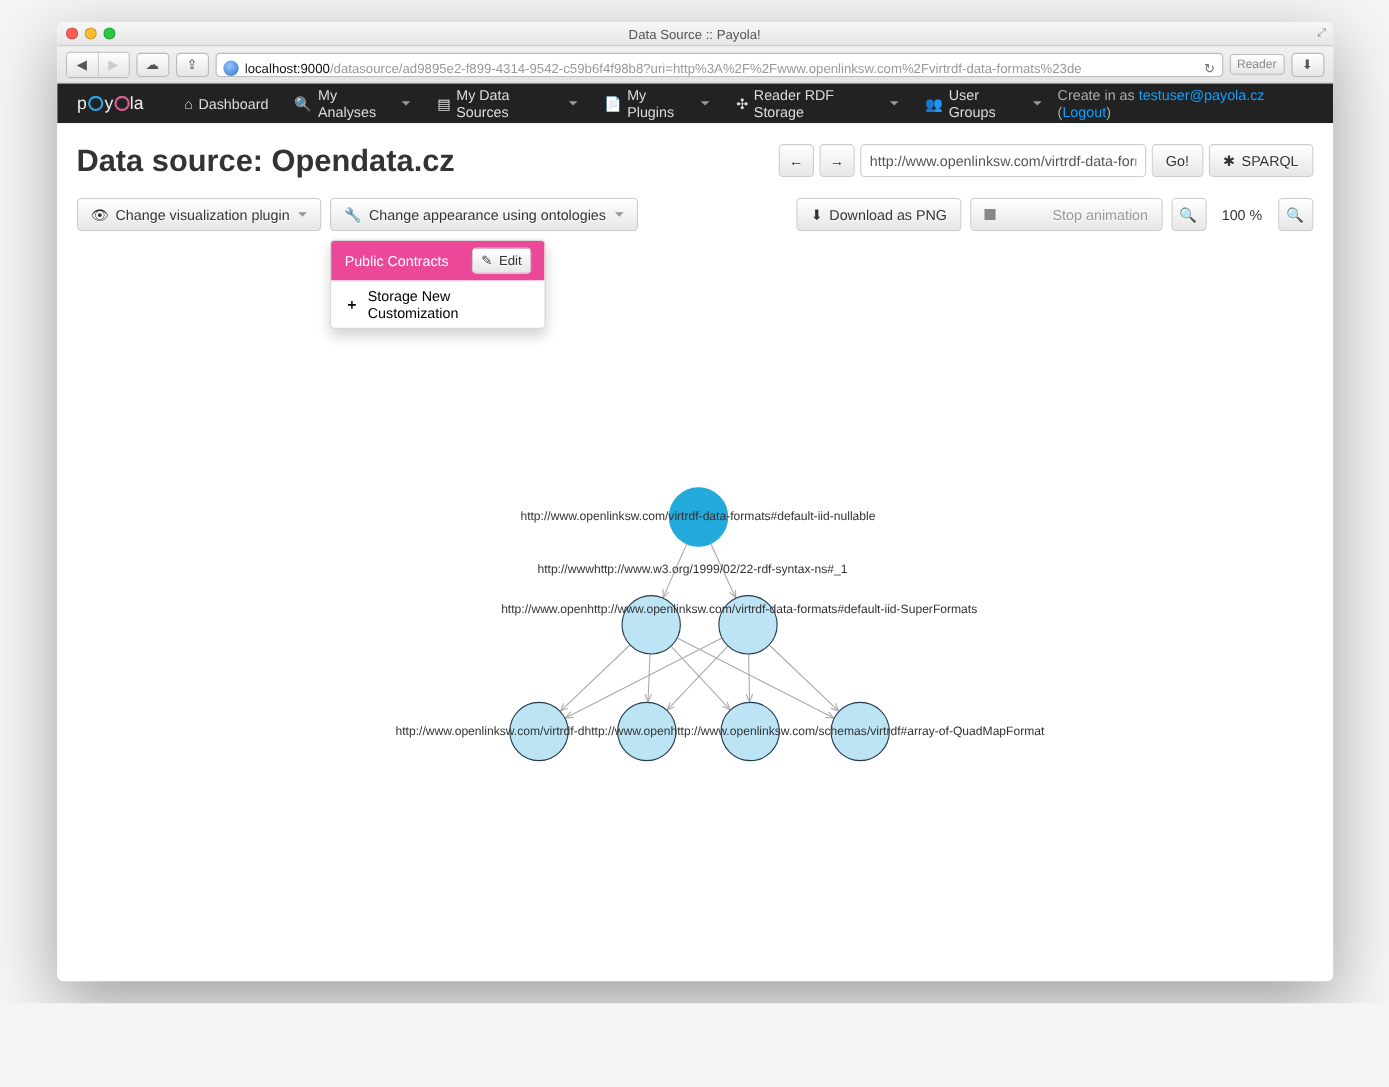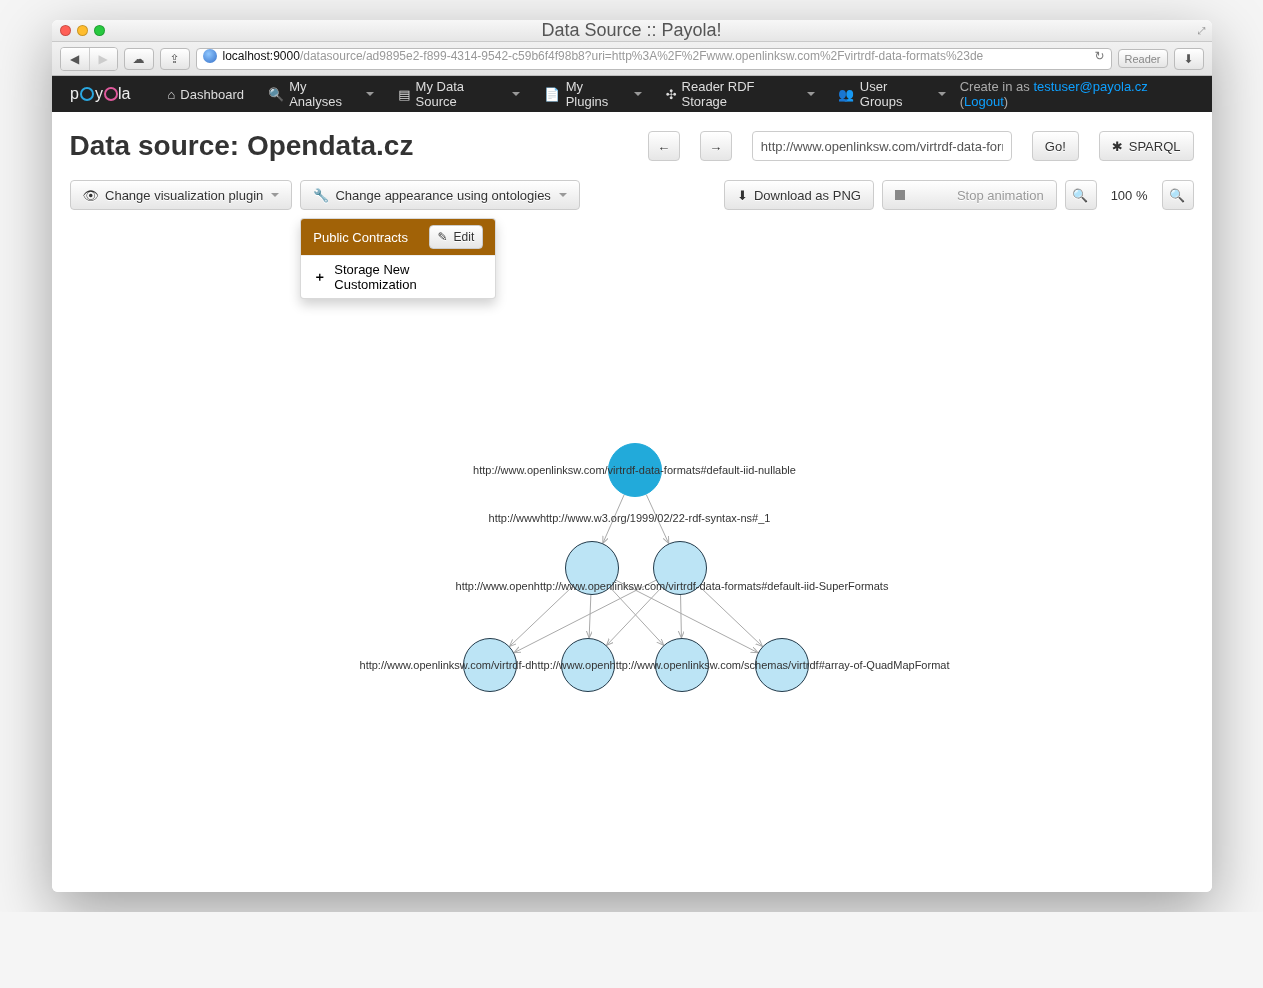--- a/index.html
+++ b/index.html
@@ -11,65 +11,65 @@
       overflow: hidden;
     }
     
     .title-bar {
       height: 22px; display: flex; align-items: center; background: linear-gradient(#f7f7f7,#e6e6e6);
       border-bottom: 1px solid #c9c9c9; position: relative; padding: 0 8px;
     }
     .traffic { display: flex; gap: 6px; }
     .dot { width: 11px; height: 11px; border-radius: 50%; border: 0.5px solid rgba(0,0,0,0.2); }
     .dot.red { background: #ff5f56; } .dot.yellow { background: #ffbd2e; } .dot.green { background: #27c93f; }
-    .title-text { position: absolute; left:0; right:0; text-align:center; font-size:18px; color:#555; }
+    .title-text { position: absolute; left:0; right:0; text-align:center; font-size:12px; color:#555; }
     .maximize-corner { position:absolute; right:6px; top:5px; color:#888; font-size:10px; }
 
     .browser-toolbar {
       height: 34px; background: linear-gradient(#f1f1f1,#e3e3e3); border-bottom:1px solid #bdbdbd;
       display:flex; align-items:center; gap:6px; padding: 0 8px;
     }
     .nav-group { display:flex; border:1px solid #bbb; border-radius:4px; overflow:hidden; }
     .nav-btn { width:28px; height:22px; display:flex;align-items:center;justify-content:center; background:linear-gradient(#fff,#e5e5e5); font-size:12px;color:#555; }
     .nav-btn + .nav-btn { border-left:1px solid #ccc; }
     .tb-btn { width:30px; height:22px; border:1px solid #bbb; border-radius:4px; background:linear-gradient(#fff,#e5e5e5); display:flex;align-items:center;justify-content:center; font-size:12px;color:#555; }
-    .addr { flex:1; height:22px; border:1px solid #bbb; border-radius:4px; background:#fff; display:flex; align-items:flex-start; padding:0 6px; gap:6px; }
+    .addr { flex:1; height:22px; border:1px solid #bbb; border-radius:4px; background:#fff; display:flex; align-items:flex-end; padding:0 6px; gap:6px; }
     .addr .globe { width:14px;height:14px;border-radius:50%;background:radial-gradient(circle at 40% 35%,#8fc7ff,#3570c8);flex-shrink:0; }
     .addr .url-text { flex:1; font-size:12px; color:#333; white-space:nowrap; overflow:hidden; text-overflow:ellipsis; }
     .addr .url-text .host { color:#111; } .addr .url-text .rest { color:#999; }
     .addr .reload { font-size:12px;color:#777; }
     .reader-btn { width:50px; height:19px; border:1px solid #bbb; border-radius:4px; background:linear-gradient(#fff,#e5e5e5); color:#888; font-size:11px; display:flex;align-items:center;justify-content:center;}
     
     
     .navbar { height:36px; background:#222; display:flex; align-items:center; padding:0 18px; gap:4px; }
     .brand { height:36px; display:flex; align-items:center; margin-right:14px; }
     .brand svg text { font-family: Arial, sans-serif; }
     .nav-item { color:#ddd; font-size:13px; padding: 6px 10px; display:flex; align-items:center; gap:5px; cursor:pointer; }
     .nav-right { margin-left:auto; font-size:13px; color:#aaa; }
     .nav-right a { color:#0ea0ff; text-decoration:none; }
     .caret-down { width:0;height:0;border-left:4px solid transparent;border-right:4px solid transparent;border-top:4px solid #999; display:inline-block; margin-left:2px;}
 
     
     .page { padding: 18px 18px 40px; background:#fff; min-height:780px; position:relative; }
-    .header-row { display:flex; align-items:center; gap:20px; margin-bottom:18px; }
+    .header-row { display:flex; align-items:center; gap:5px; margin-bottom:18px; }
     .page-title { font-size:28px; font-weight:bold; color:#333; flex:1; }
 
     .btn { display:inline-flex; align-items:center; gap:6px; height:30px; padding:0 12px; font-size:13px;
       background:linear-gradient(#fff,#e6e6e6); border:1px solid #ccc; border-radius:4px; color:#333; cursor:pointer; white-space:nowrap;text-shadow:0 1px 0 #fff;}
     .btn.small { height:24px; padding:0 8px; font-size:12px; }
     .btn.icon-only { width:32px; padding:0; justify-content:center;}
     .input-text { height:30px; border:1px solid #ccc; border-radius:4px; padding:0 8px; font-size:13px; color:#555; width:260px;}
     .toolbar2 { display:flex; align-items:center; gap:8px; }
     .spacer { flex:1; }
     .zoom-label{ font-size:13px; color:#333; padding:0 6px; }
     
     .dropdown-panel { position:absolute; top:38px; left:0; width:196px; background:#fff; border:1px solid rgba(0,0,0,0.15);
       border-radius:4px; box-shadow:0 6px 12px rgba(0,0,0,0.18); z-index:10; overflow:hidden; }
     .dd-item { padding:6px 12px; font-size:13px; display:flex; align-items:center; gap:8px; cursor:pointer;}
-    .dd-item.active { background:#a16207; color:#fff; }
+    .dd-item.active { background:#ec4899; color:#fff; }
     .dd-item.active .btn.small { background:linear-gradient(#fff,#e6e6e6); color:#333; margin-left:auto;}
     .dd-divider { height:1px; background:#eee; }
 
     .canvas { position:relative; height:520px; }
     .node { position:absolute; width:54px; height:54px; border-radius:50%; border:1.5px solid #233a4a; background:#bce4f5; transform:translate(-50%,-50%); z-index:2;}
     .node.highlight { background:#22aada; border-color:#22aada; }
     .nlabel { position:absolute; font-size:11px; color:#333; transform:translate(-50%,-50%); white-space:nowrap; z-index:3; pointer-events:none;}
     svg.edges { position:absolute; inset:0; width:100%; height:100%; z-index:1; }
     svg.edges line { stroke:#aaa; stroke-width:1; marker-end:url(#arrow); }
 
@@ -122,21 +122,21 @@
       <span>⌂</span>
       <span>Dashboard</span>
     </div>
     <div class="nav-item">
       <span>🔍</span>
       <span>My Analyses</span>
       <span class="caret-down"></span>
     </div>
     <div class="nav-item">
       <span>▤</span>
-      <span>My Data Source</span>
+      <span>My Data Sources</span>
       <span class="caret-down"></span>
     </div>
     <div class="nav-item">
       <span>📄</span>
       <span>My Plugins</span>
       <span class="caret-down"></span>
     </div>
     <div class="nav-item">
       <span>✣</span>
       <span>Reader RDF Storage</span>
@@ -232,17 +232,17 @@
           <div class="node highlight" style="left: 565px; top: 260px;"></div>
           <div class="node" style="left: 522px; top: 358px;"></div>
           <div class="node" style="left: 610px; top: 358px;"></div>
           <div class="node" style="left: 420px; top: 455px;"></div>
           <div class="node" style="left: 518px; top: 455px;"></div>
           <div class="node" style="left: 612px; top: 455px;"></div>
           <div class="node" style="left: 712px; top: 455px;"></div>
         </div>
       <div class="nlabel" style="left:565px;top:260px;">http://www.openlinksw.com/virtrdf-data-formats#default-iid-nullable</div>
       <div class="nlabel" style="left:560px;top:308px;">http://wwwhttp://www.w3.org/1999/02/22-rdf-syntax-ns#_1</div>
-      <div class="nlabel" style="left:580px;top:376px;padding-left:45px;">http://www.openhttp://www.openlinksw.com/virtrdf-data-formats#default-iid-SuperFormats</div>
+      <div class="nlabel" style="left:580px;top:344px;padding-left:45px;">http://www.openhttp://www.openlinksw.com/virtrdf-data-formats#default-iid-SuperFormats</div>
       <div class="nlabel" style="left:585px;top:455px;">http://www.openlinksw.com/virtrdf-dhttp://www.openhttp://www.openlinksw.com/schemas/virtrdf#array-of-QuadMapFormat</div>
     </div>
   </div>
 </div>
 
 </body></html>

